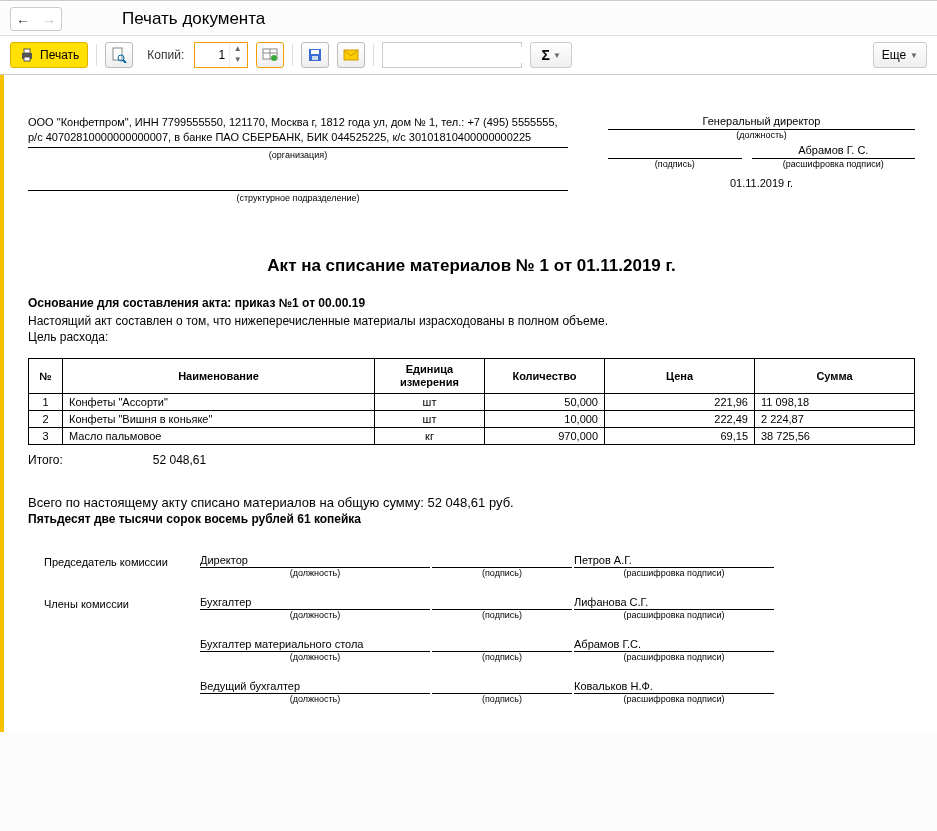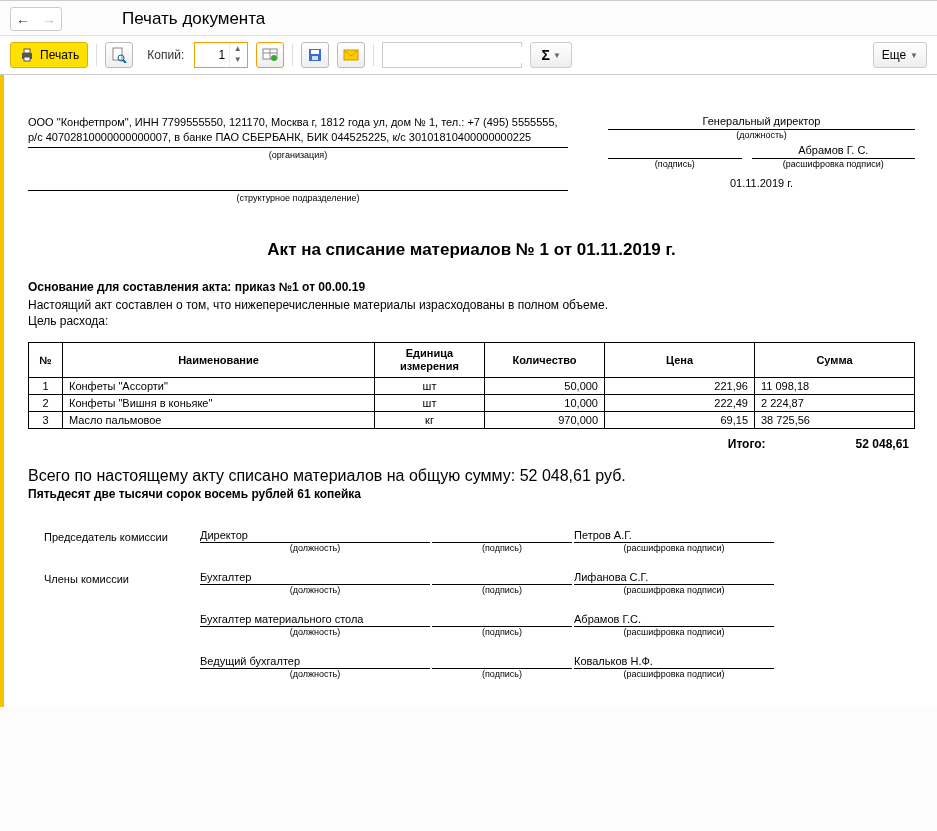--- a/index.html
+++ b/index.html
@@ -126,44 +126,44 @@
   .org-block { width: 540px; font-size: 11px; line-height: 1.35; }
   .org-text { border-bottom: 1px solid #000; padding-bottom: 2px; }
   .sub-label { text-align: center; font-size: 9px; padding-top: 1px; }
   .sub-line { border-bottom: 1px solid #000; height: 18px; margin-top: 12px; }
   .approve-block { flex: 1; font-size: 11px; }
   .approve-title { text-align: center; font-size: 12px; letter-spacing: 0.3px; margin-bottom: 22px; }
   .appr-row { display: flex; gap: 10px; align-items: flex-end; }
   .appr-cell { flex: 1; border-bottom: 1px solid #000; text-align: center; padding-bottom: 1px; min-height: 15px; }
   .appr-row.second { margin-top: 14px; }
   .date-line { text-align: center; margin-top: 18px; font-size: 11px; }
-  .doc-title { text-align: center; font-size: 17px; font-weight: bold; margin: 36px 0 20px; }
+  .doc-title { text-align: center; font-size: 17px; font-weight: bold; margin: 52px 0 20px; }
   .basis { font-size: 12px; margin-bottom: 4px; }
   .basis b { font-weight: bold; }
   .plain { font-size: 12px; margin-bottom: 2px; }
   table.mat {
     border-collapse: collapse;
     width: 100%;
     margin-top: 14px;
     font-size: 11px;
   }
   table.mat th, table.mat td {
     border: 1px solid #000;
     padding: 2px 6px;
   }
   table.mat th { font-weight: bold; text-align: center; line-height: 1.2; padding: 4px 4px; }
   table.mat td.num { text-align: center; width: 34px; }
   table.mat td.name { text-align: left; }
   table.mat td.unit { text-align: center; width: 110px; }
   table.mat td.qty { text-align: right; width: 120px; }
   table.mat td.price { text-align: right; width: 150px; }
   table.mat td.sum { text-align: left; width: 160px; }
-  .total-row { display: flex; justify-content: flex-end; gap: 90px; font-weight: bold;
+  .total-row { display: flex; justify-content: flex-start; gap: 90px; font-weight: normal;
     font-size: 12px; margin-top: 8px; padding-right: 6px; }
-  .summary { margin-top: 16px; font-size: 16px; }
+  .summary { margin-top: 28px; font-size: 13px; }
   .summary-words { font-weight: bold; font-size: 12px; margin-top: 2px; }
   .sign-block { margin-top: 28px; font-size: 11px; }
   .sign-row { display: flex; align-items: flex-end; gap: 2px; margin-bottom: 28px; }
   .sign-role { width: 170px; padding-left: 16px; }
   .sign-pos { width: 230px; border-bottom: 1px solid #000; position: relative; padding-bottom:1px; }
   .sign-sig { width: 140px; border-bottom: 1px solid #000; position: relative; }
   .sign-name { width: 200px; border-bottom: 1px solid #000; position: relative; padding-bottom:1px; }
   .sign-sub { position: absolute; top: 100%; left: 0; right: 0; text-align: center;
     font-size: 9px; padding-top: 1px; }
   svg.icon { width: 16px; height: 16px; }

